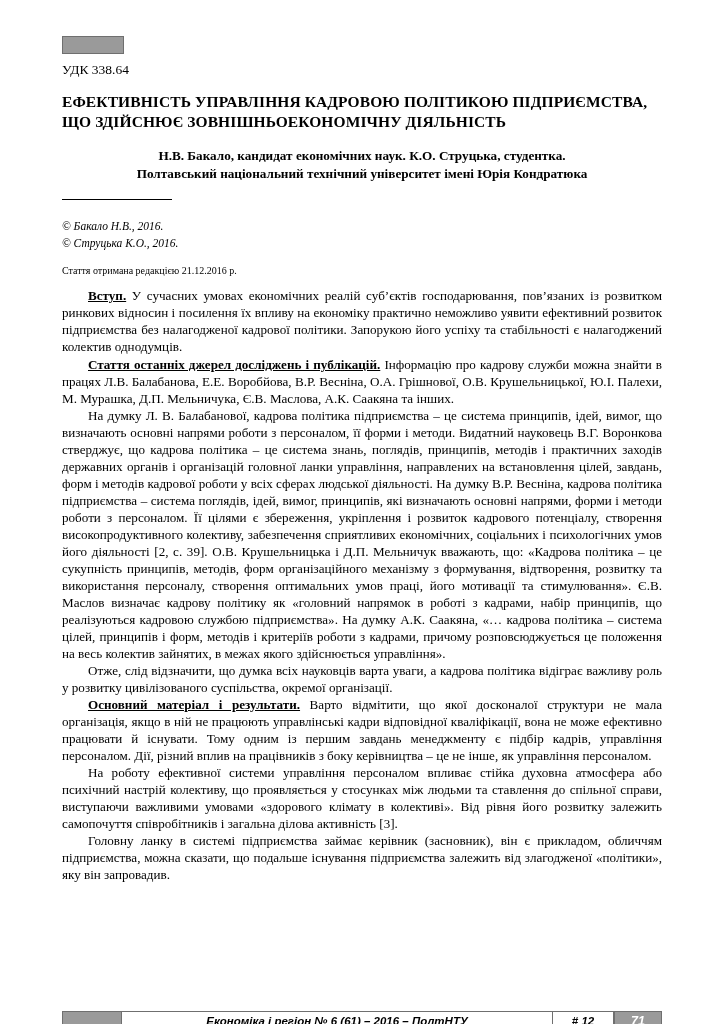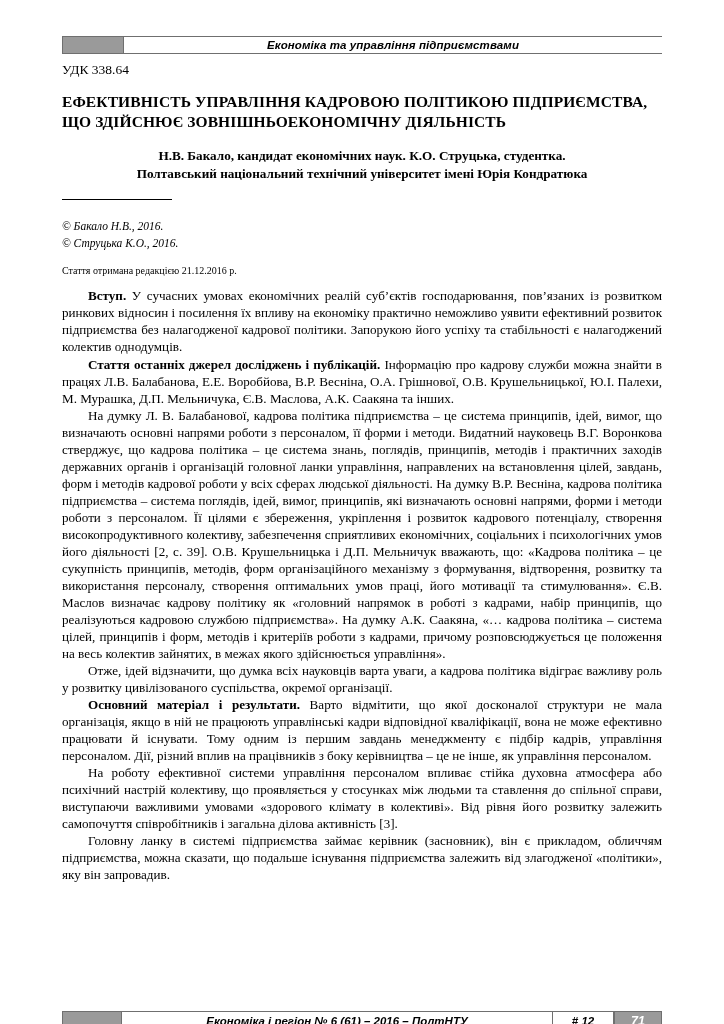--- a/index.html
+++ b/index.html
@@ -103,20 +103,21 @@
     font-size: 13.1px;
     line-height: 1.30;
     text-align: justify;
   }
   .body p {
     margin: 0;
     text-indent: 26px;
   }
   .body p b {
     font-weight: bold;
+    text-decoration: underline;
   }
 
   
   .footer {
     position: absolute;
     left: 62px;
     right: 62px;
     bottom: 30px;
     height: 19px;
     display: flex;
@@ -169,21 +170,20 @@
     box-sizing: border-box;
   }
 </style>
 </head>
 <body>
 
 <div class="page">
 
   <div class="runhead">
     <div class="runhead-bar"></div>
-    <div class="runhead-center">Економіка та управління підприємствами</div>
   </div>
 
   <div class="udc">УДК 338.64</div>
 
   <div class="title">ЕФЕКТИВНІСТЬ УПРАВЛІННЯ КАДРОВОЮ ПОЛІТИКОЮ ПІДПРИЄМСТВА, ЩО ЗДІЙСНЮЄ ЗОВНІШНЬОЕКОНОМІЧНУ ДІЯЛЬНІСТЬ</div>
 
   <div class="authors">
     <div>Н.В. Бакало, кандидат економічних наук. К.О. Струцька, студентка.</div>
     <div>Полтавський національний технічний університет імені Юрія Кондратюка</div>
   </div>
@@ -194,21 +194,21 @@
     <div>© Бакало Н.В., 2016.</div>
     <div>© Струцька К.О., 2016.</div>
   </div>
 
   <div class="received">Стаття отримана редакцією 21.12.2016 р.</div>
 
   <div class="body">
     <p><b>Вступ.</b><span> У сучасних умовах економічних реалій суб’єктів господарювання, пов’язаних із розвитком ринкових відносин і посилення їх впливу на економіку практично неможливо уявити ефективний розвиток підприємства без налагодженої кадрової політики. Запорукою його успіху та стабільності є налагоджений колектив однодумців.</span></p>
     <p><b>Стаття останніх джерел досліджень і публікацій.</b><span> Інформацію про кадрову служби можна знайти в працях Л.В. Балабанова, Е.Е. Воробйова, В.Р. Весніна, О.А. Грішнової, О.В. Крушельницької, Ю.І. Палехи, М. Мурашка, Д.П. Мельничука, Є.В. Маслова, А.К. Саакяна та інших.</span></p>
     <p><span>На думку Л. В. Балабанової, кадрова політика підприємства – це система принципів, ідей, вимог, що визначають основні напрями роботи з персоналом, її форми і методи. Видатний науковець В.Г. Воронкова стверджує, що кадрова політика – це система знань, поглядів, принципів, методів і практичних заходів державних органів і організацій головної ланки управління, направлених на встановлення цілей, завдань, форм і методів кадрової роботи у всіх сферах людської діяльності. На думку В.Р. Весніна, кадрова політика підприємства – система поглядів, ідей, вимог, принципів, які визначають основні напрями, форми і методи роботи з персоналом. Її цілями є збереження, укріплення і розвиток кадрового потенціалу, створення високопродуктивного колективу, забезпечення сприятливих економічних, соціальних і психологічних умов його діяльності [2, с. 39]. О.В. Крушельницька і Д.П. Мельничук вважають, що: «Кадрова політика – це сукупність принципів, методів, форм організаційного механізму з формування, відтворення, розвитку та використання персоналу, створення оптимальних умов праці, його мотивації та стимулювання». Є.В. Маслов визначає кадрову політику як «головний напрямок в роботі з кадрами, набір принципів, що реалізуються кадровою службою підприємства». На думку А.К. Саакяна, «… кадрова політика – система цілей, принципів і форм, методів і критеріїв роботи з кадрами, причому розповсюджується це положення на весь колектив зайнятих, в межах якого здійснюється управління».</span></p>
-    <p><span>Отже, ідей відзначити, що думка всіх науковців варта уваги, а  кадрова політика відіграє важливу роль у розвитку цивілізованого суспільства, окремої організації.</span></p>
+    <p><span>Отже, слід відзначити, що думка всіх науковців варта уваги, а  кадрова політика відіграє важливу роль у розвитку цивілізованого суспільства, окремої організації.</span></p>
     <p><b>Основний матеріал і результати.</b><span> Варто відмітити, що якої досконалої структури не мала організація, якщо в ній не працюють управлінські кадри відповідної кваліфікації, вона не може ефективно працювати й існувати. Тому одним із першим завдань менеджменту є підбір кадрів, управління персоналом. Дії, різний вплив на працівників з боку керівництва – це не інше, як управління персоналом.</span></p>
     <p><span>На роботу ефективної системи управління персоналом впливає стійка духовна атмосфера або психічний настрій колективу, що проявляється у стосунках між людьми та ставлення до спільної справи, виступаючи важливими умовами «здорового клімату в колективі». Від рівня його розвитку залежить самопочуття співробітників і загальна ділова активність [3].</span></p>
     <p><span>Головну ланку в системі підприємства займає керівник (засновник), він є прикладом, обличчям підприємства, можна сказати, що подальше існування підприємства залежить від злагодженої «політики», яку він запровадив.</span></p>
   </div>
 
   <div class="footer">
     <div class="footer-left-bar"></div>
     <div class="footer-center">Економіка і регіон № 6 (61) – 2016 – ПолтНТУ</div>
     <div class="footer-issue"># 12</div>
     <div class="footer-page">71</div>

